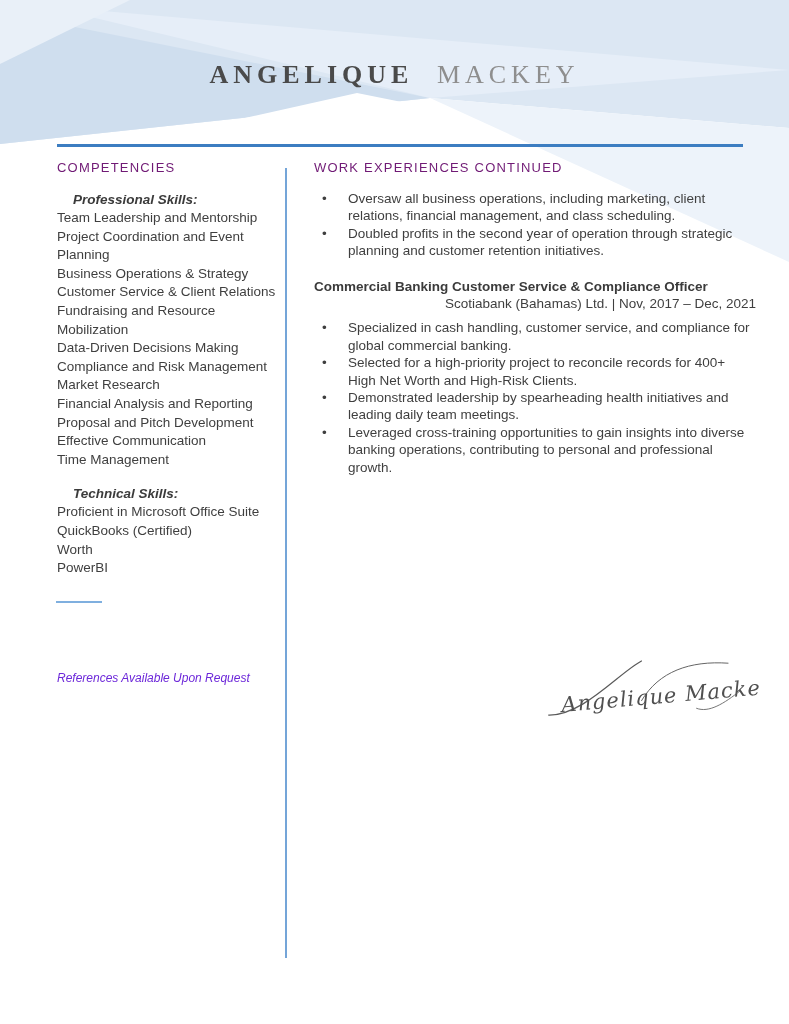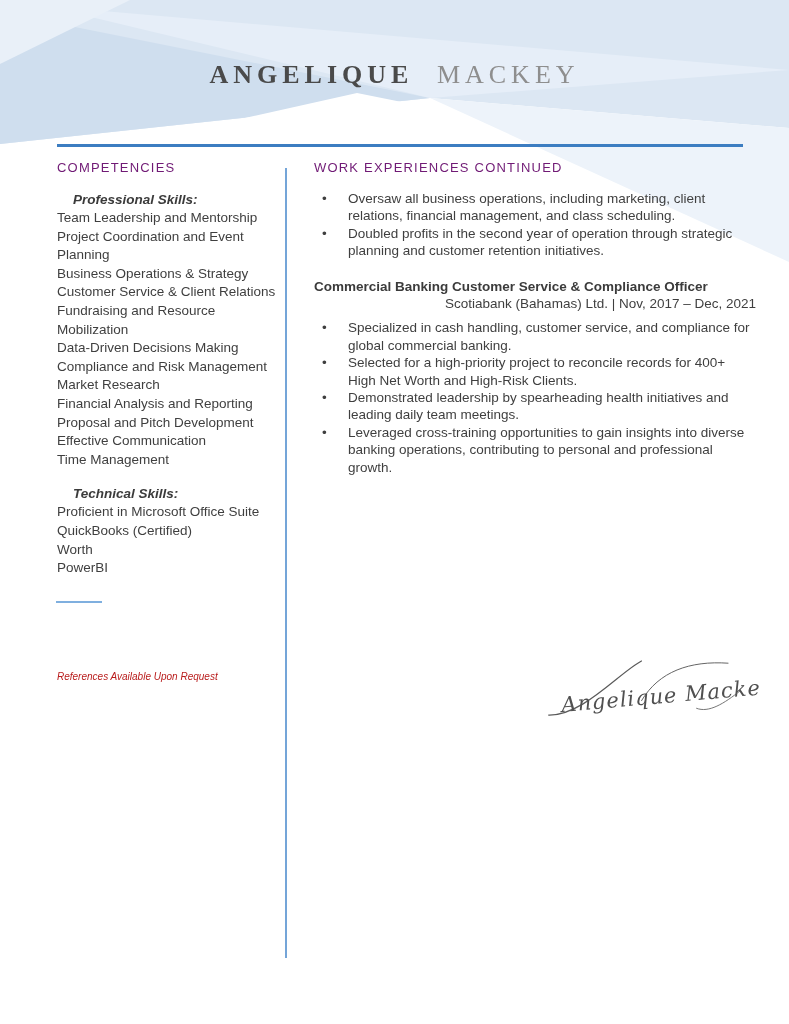--- a/index.html
+++ b/index.html
@@ -62,21 +62,21 @@
   .col-left .section-heading { margin-bottom: 17px; }
   .skills-label {
     margin: 0 0 2px 16px;
     font-weight: bold; font-style: italic;
     font-size: 13.5px; color: #3b3b3b;
   }
   .plain-list { list-style: none; margin: 0; padding: 0; line-height: 18.6px; }
   .tech-block { margin-top: 17px; }
   .references {
     position: absolute; left: 57px; top: 671px;
-    font-style: italic; font-size: 10px; color: #b91c1c; z-index: 2;
+    font-style: italic; font-size: 12px; color: #6d28d9; z-index: 2;
     white-space: nowrap;
     text-align: center;
   }
 
   
   .col-right {
     position: absolute; left: 314px; top: 160px;
     width: 442px; z-index: 2;
     font-size: 13.5px;
   }

